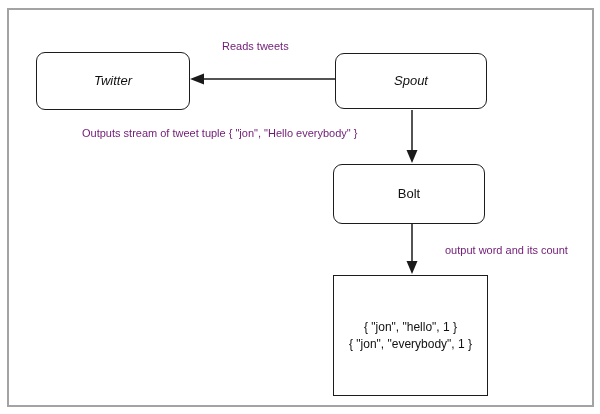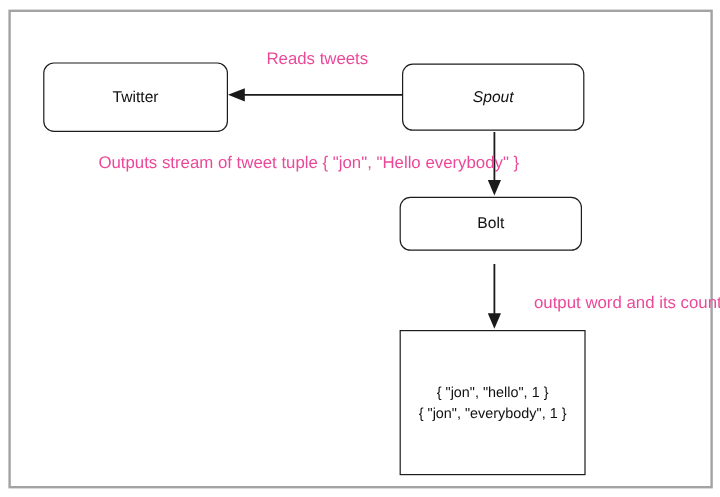--- a/index.html
+++ b/index.html
@@ -40,29 +40,29 @@
     display: flex;
     flex-direction: column;
     align-items: center;
     justify-content: center;
     text-align: center;
     box-sizing: border-box;
     font-size: 13px;
     line-height: 1.3;
   }
   .node.rounded { border-radius: 9px; }
-  .node-twitter { left: 36px;  top: 52px;  width: 154px; height: 58px; }
+  .node-twitter { left: 36px;  top: 52px;  width: 154px; height: 58px; font-style: italic; }
   .node-spout   { left: 335px; top: 53px;  width: 152px; height: 56px; font-style: italic; }
-  .node-bolt    { left: 333px; top: 164px; width: 152px; height: 45px; }
+  .node-bolt    { left: 333px; top: 164px; width: 152px; height: 60px; }
   .node-output  { left: 333px; top: 275px; width: 155px; height: 121px; font-size: 12px; line-height: 1.35; }
   .edge-label {
     position: absolute;
-    font-size: 14px;
+    font-size: 11px;
     white-space: nowrap;
-    color: #ec4899;
+    color: #701a75;
   }
   .label-reads   { left: 222px; top: 40px; }
   .label-outputs { left: 70px;  top: 127px; margin-left: 12px; }
   .label-count   { left: 445px; top: 244px; }
 </style>
 </head>
 <body>
 
 <div class="canvas">
 

